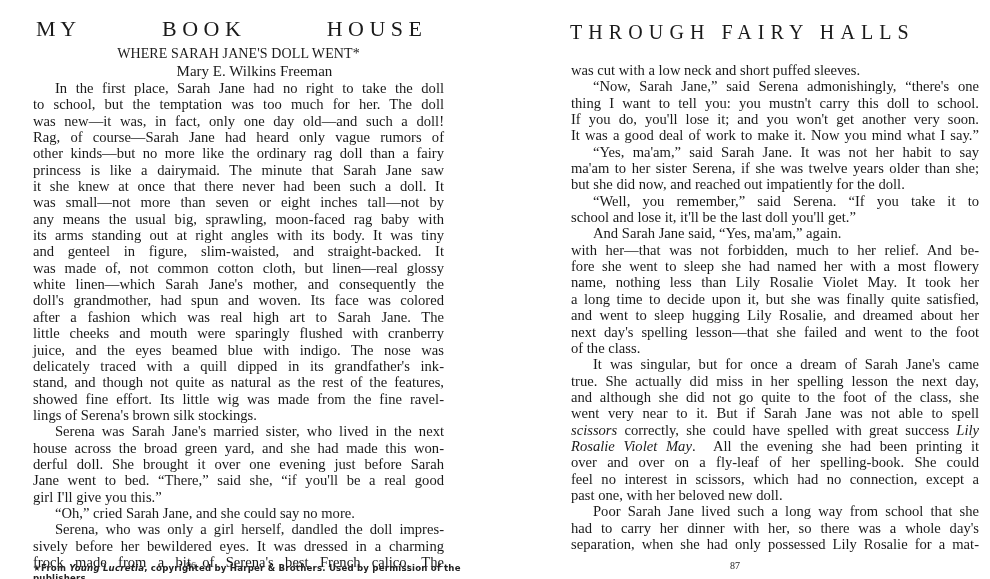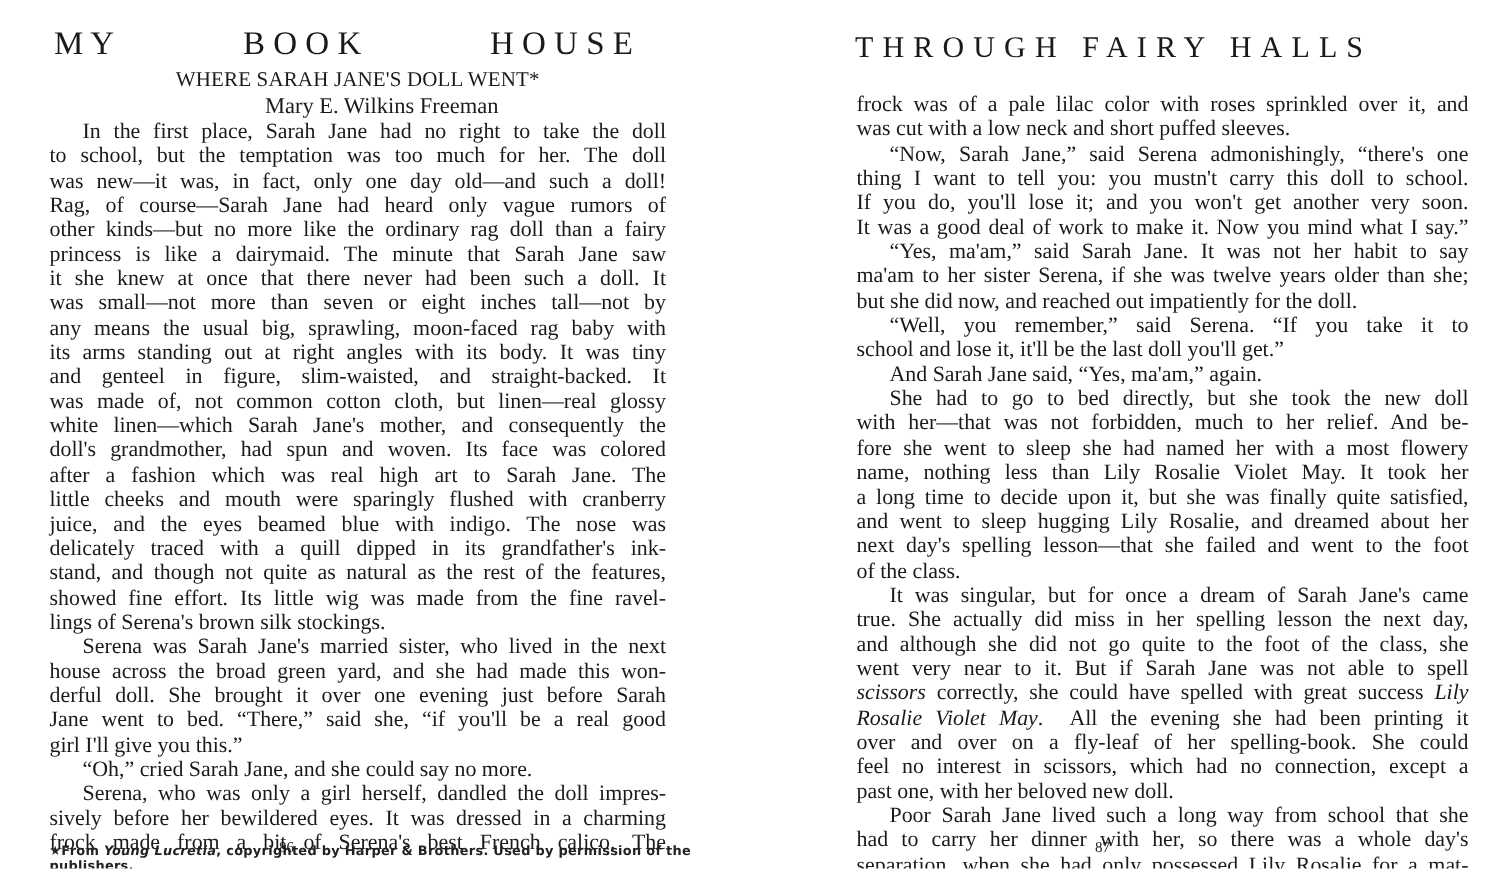--- a/index.html
+++ b/index.html
@@ -162,33 +162,31 @@
     <span class="fn-line2">publishers.</span>
   </div>
 
   <div class="page-number">86</div>
 </div>
 
 <div class="page page-right">
   <div class="running-head">THROUGH FAIRY HALLS</div>
 
   <div class="col">
-    <span class="line">frock was of a pale lilac color with roses sprinkled over it, and</span>
     <span class="line last">was cut with a low neck and short puffed sleeves.</span>
     <span class="line indent">“Now, Sarah Jane,” said Serena admonishingly, “there's one</span>
     <span class="line">thing I want to tell you: you mustn't carry this doll to school.</span>
     <span class="line">If you do, you'll lose it; and you won't get another very soon.</span>
     <span class="line">It was a good deal of work to make it.  Now you mind what I say.”</span>
     <span class="line indent">“Yes, ma'am,” said Sarah Jane.  It was not her habit to say</span>
     <span class="line">ma'am to her sister Serena, if she was twelve years older than she;</span>
     <span class="line last">but she did now, and reached out impatiently for the doll.</span>
     <span class="line indent">“Well, you remember,” said Serena.  “If you take it to</span>
     <span class="line last">school and lose it, it'll be the last doll you'll get.”</span>
     <span class="line indent last">And Sarah Jane said, “Yes, ma'am,” again.</span>
-    <span class="line indent">She had to go to bed directly, but she took the new doll</span>
     <span class="line">with her—that was not forbidden, much to her relief.  And be-</span>
     <span class="line">fore she went to sleep she had named her with a most flowery</span>
     <span class="line">name, nothing less than Lily Rosalie Violet May.  It took her</span>
     <span class="line">a long time to decide upon it, but she was finally quite satisfied,</span>
     <span class="line">and went to sleep hugging Lily Rosalie, and dreamed about her</span>
     <span class="line">next day's spelling lesson—that she failed and went to the foot</span>
     <span class="line last">of the class.</span>
     <span class="line indent">It was singular, but for once a dream of Sarah Jane's came</span>
     <span class="line">true.  She actually did miss in her spelling lesson the next day,</span>
     <span class="line">and although she did not go quite to the foot of the class, she</span>

